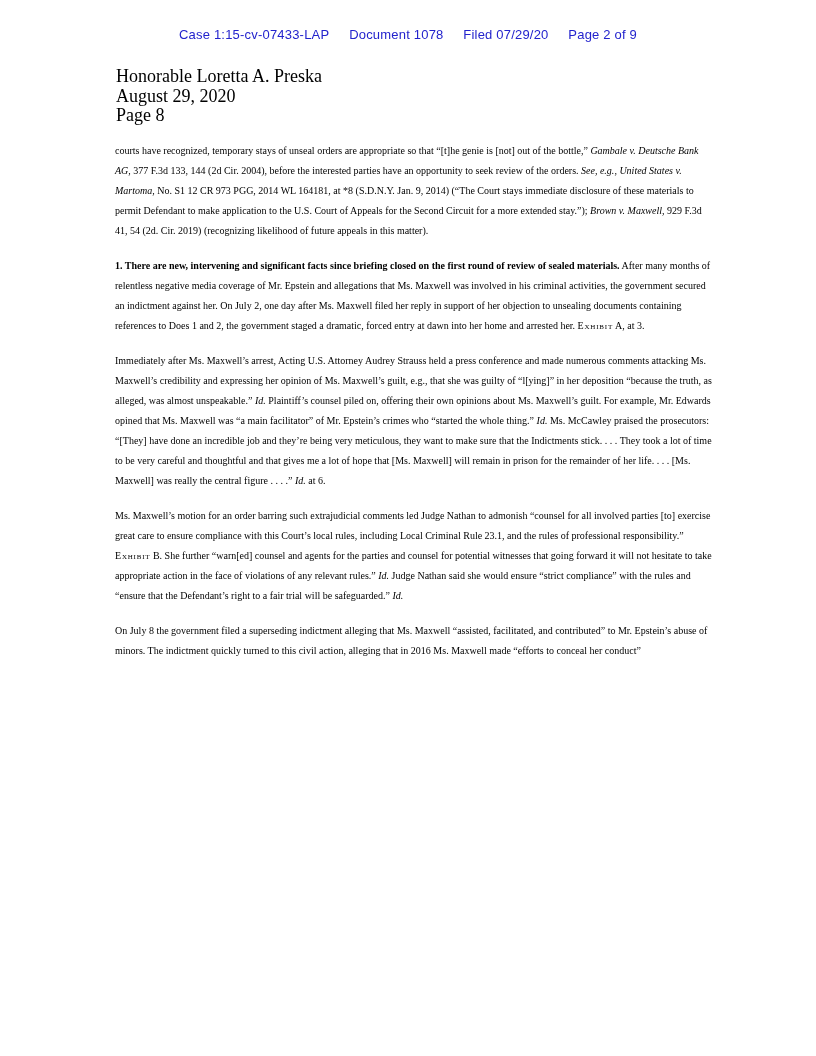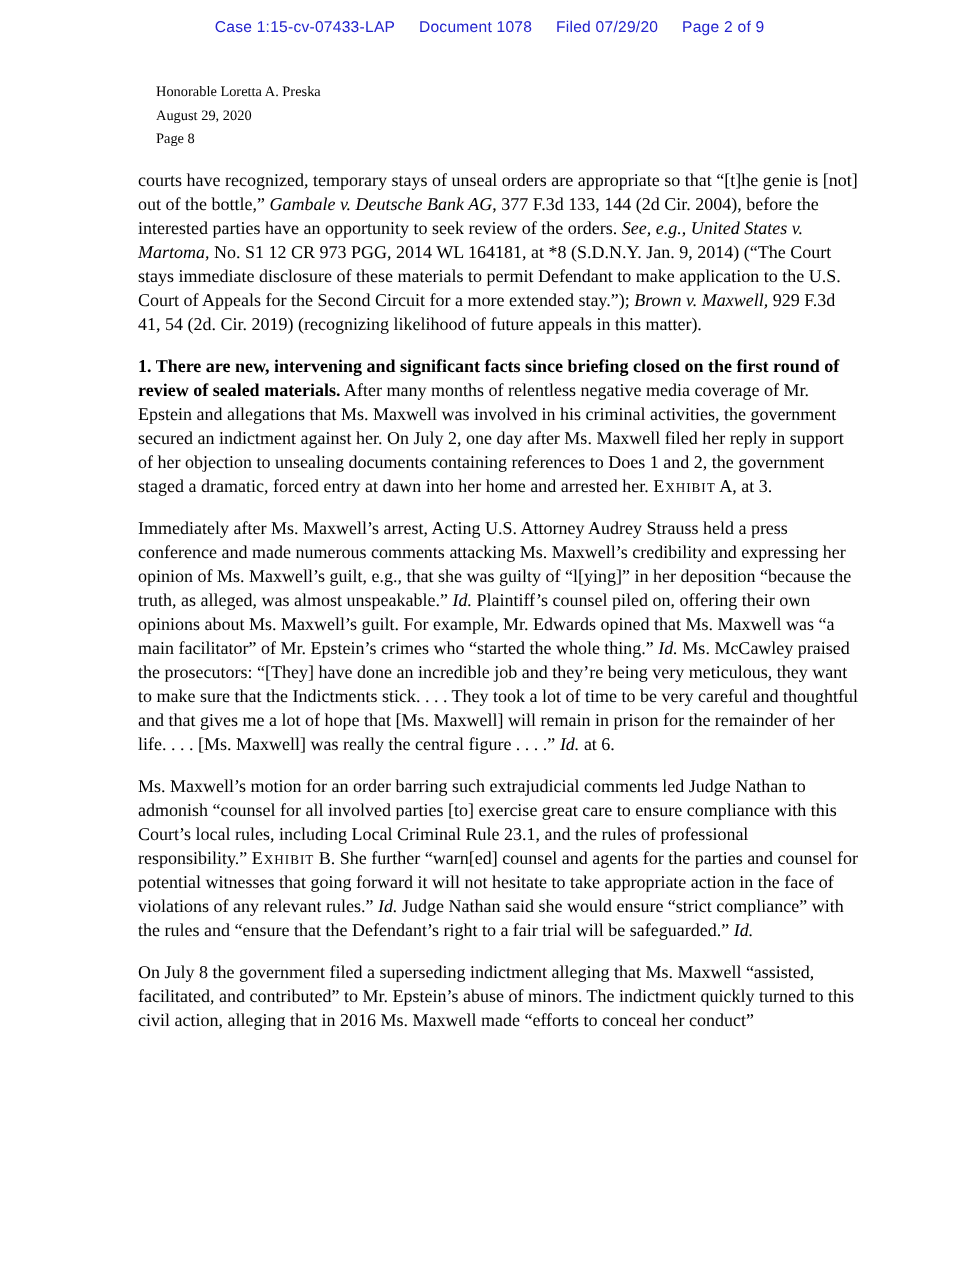--- a/index.html
+++ b/index.html
@@ -25,50 +25,50 @@
     font-size: 13px;
     letter-spacing: 0.2px;
     white-space: nowrap;
   }
   .ecf-stamp .stamp-part {
     display: inline-block;
     margin: 0 8px;
   }
   .address-block {
     position: absolute;
-    left: 130px;
+    left: 116px;
     top: 67px;
-    font-size: 12px;
+    font-size: 18px;
     line-height: 19.5px;
   }
   .letter-body {
     position: absolute;
     left: 115px;
     top: 141px;
     width: 601px;
-    font-size: 15px;
+    font-size: 10px;
     line-height: 20px;
     text-align: left;
   }
   .body-paragraph {
     margin: 0 0 15px 0;
     padding: 0;
   }
   .run-normal { font-style: normal; font-weight: normal; }
   .run-italic { font-style: italic; }
   .run-bold { font-weight: bold; }
   .run-smallcaps {
     font-variant: small-caps;
     letter-spacing: 0.8px;
   }
 </style>
 </head>
 <body style="background: rgb(255, 255, 255); color: rgb(0, 0, 0);">
 
-<div class="ecf-stamp" style="color: rgb(35, 35, 205);">
+<div class="ecf-stamp" style="color: rgb(35, 35, 205); margin-top: 12px;">
   <span class="stamp-part">Case 1:15-cv-07433-LAP</span>
   <span class="stamp-part">Document 1078</span>
   <span class="stamp-part">Filed 07/29/20</span>
   <span class="stamp-part">Page 2 of 9</span>
 </div>
 
 <div class="address-block">
   <div>Honorable Loretta A. Preska</div>
   <div>August 29, 2020</div>
   <div>Page 8</div>

